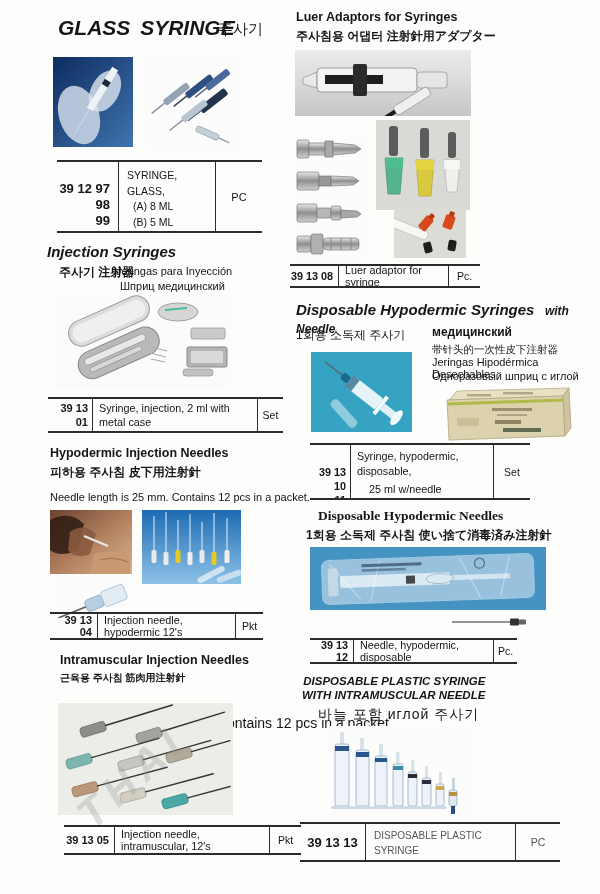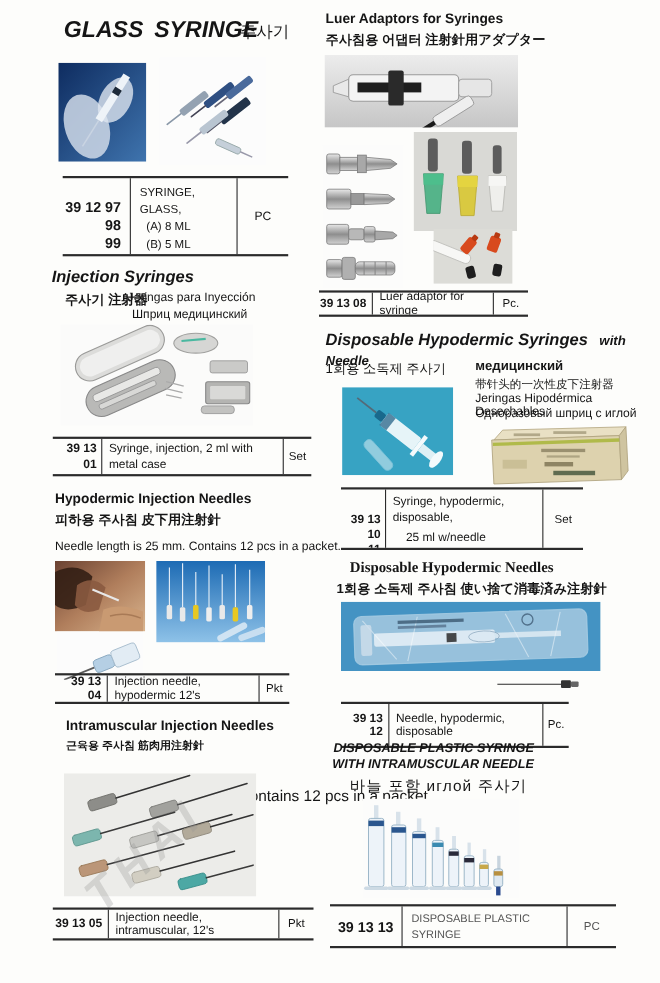--- a/index.html
+++ b/index.html
@@ -251,21 +251,21 @@
         <g transform="rotate(-15 118 98)">
             <rect x="104" y="93" width="26" height="10" rx="3" fill="#4ca8a4" stroke="#2f8884" stroke-width="0.7"></rect>
             <line x1="130" y1="98" x2="174" y2="98" stroke="#3a3a3a" stroke-width="1.4"></line>
           </g>
       </g>
     </svg>
   </div>
 
   <div class="watermark">THAI</div>
 
-  <div class="tbl" style="left:48px;top:825px;width:237px;height:30px;">
+  <div class="tbl" style="left:64px;top:825px;width:237px;height:30px;">
     <div class="c code vcenter" style="width:50px;justify-content:flex-end;padding-right:5px;font-size:11px;">39 13 05</div>
     <div class="c vcenter" style="width:155px;padding-left:6px;font-size:10.8px;">Injection needle, intramuscular, 12's</div>
     <div class="c hcenter" style="width:32px;font-size:10.5px;">Pkt</div>
   </div>
 
   <div class="abs b" style="left:296px;top:10px;font-size:12.5px;">Luer Adaptors for Syringes</div>
   <div class="abs b" style="left:296px;top:28px;font-size:12px;">주사침용 어댑터  注射針用アダプター</div>
 
   <div class="photo" style="left:295px;top:50px;">
     <svg width="176" height="66" viewBox="0 0 176 66">
@@ -455,21 +455,21 @@
   </div>
 
   <div class="photo" style="left:452px;top:616px;">
     <svg width="76" height="12" viewBox="0 0 76 12">
       <line x1="0" y1="6" x2="58" y2="6" stroke="#2a2a2a" stroke-width="1"></line>
       <rect x="58" y="2.5" width="9" height="7" rx="1" fill="#333"></rect>
       <rect x="67" y="3.5" width="7" height="5" rx="1" fill="#666"></rect>
     </svg>
   </div>
 
-  <div class="tbl" style="left:310px;top:638px;width:207px;height:42px;">
+  <div class="tbl" style="left:310px;top:638px;width:207px;height:26px;">
     <div class="c code vcenter" style="width:43px;justify-content:flex-end;padding-right:5px;font-size:10.8px;">39 13 12</div>
     <div class="c vcenter" style="width:140px;padding-left:6px;font-size:10.8px;">Needle, hypodermic, disposable</div>
     <div class="c hcenter" style="width:24px;font-size:10.5px;">Pc.</div>
   </div>
 
   <div class="abs ti" style="left:302px;top:674px;font-size:11.5px;line-height:14px;">
     <div>DISPOSABLE PLASTIC SYRINGE</div>
     <div>WITH INTRAMUSCULAR NEEDLE</div>
   </div>
   <div class="abs" style="left:318px;top:706px;font-size:14px;letter-spacing:1px;">바늘 포함 иглой 주사기</div>

